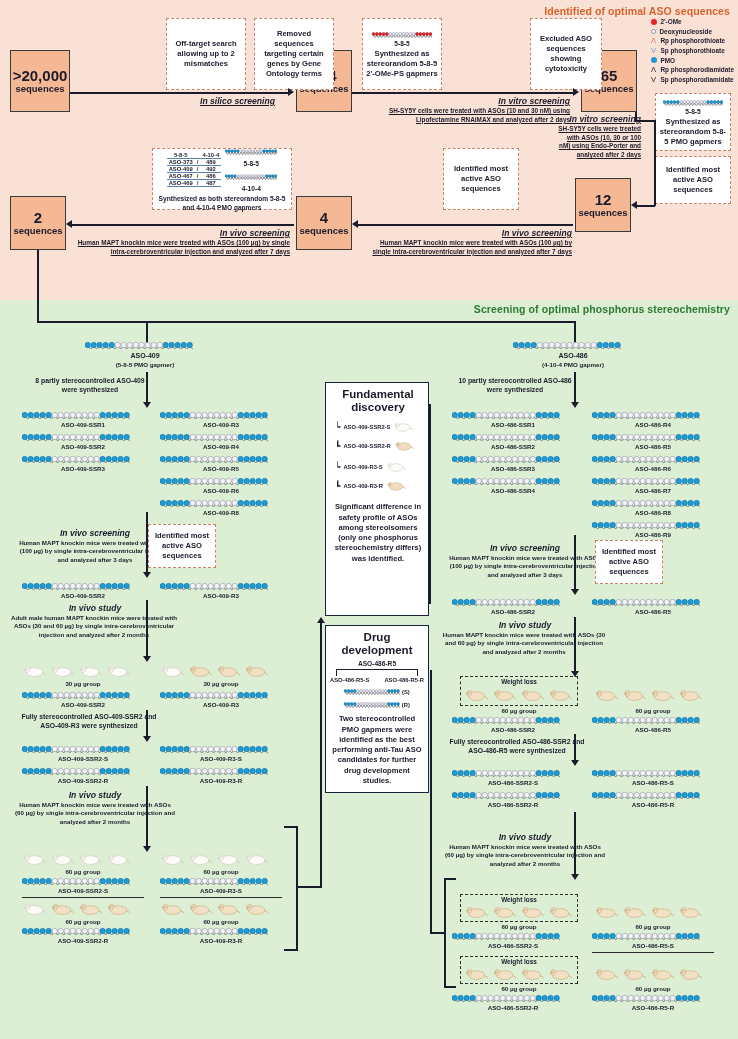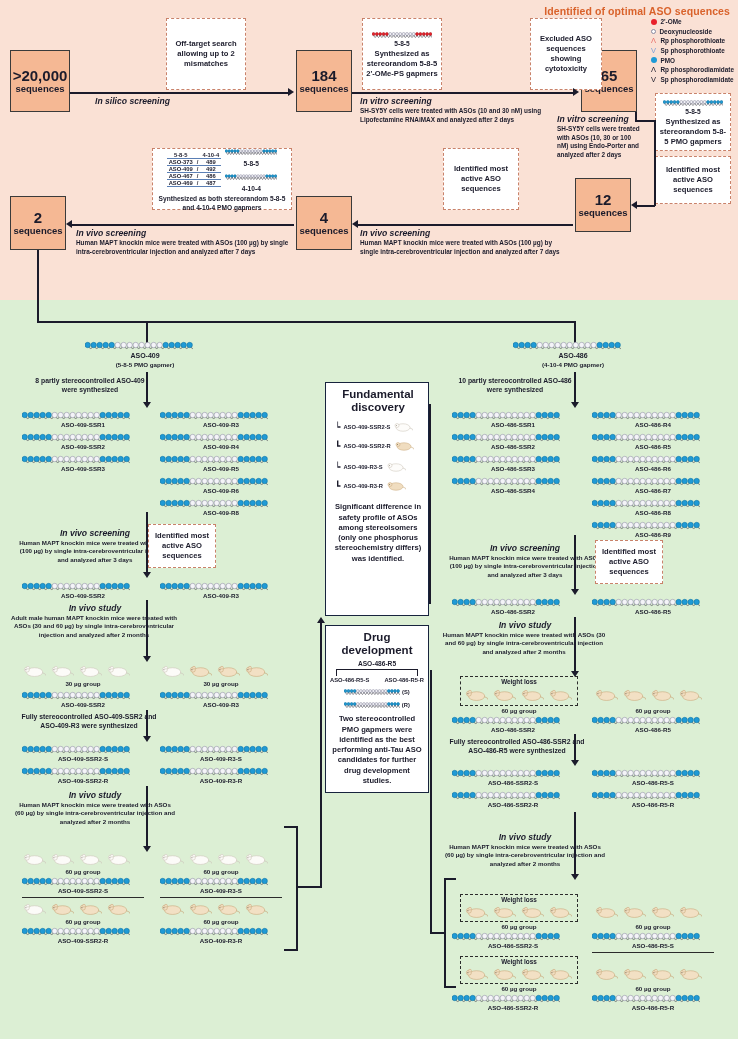--- a/index.html
+++ b/index.html
@@ -54,21 +54,21 @@
     border-top:4px solid transparent; border-bottom:4px solid transparent;
     border-left:6px solid #1b1b2b; }
   .arrowL { position:absolute; width:0;height:0;
     border-top:4px solid transparent; border-bottom:4px solid transparent;
     border-right:6px solid #1b1b2b; }
   .arrowD { position:absolute; width:0;height:0;
     border-left:4px solid transparent; border-right:4px solid transparent;
     border-top:6px solid #1b1b2b; }
 
   
-  .cap { position:absolute; text-align:left; }
+  .cap { position:absolute; text-align:right;text-decoration:underline; }
   .cap .ct { font-size:8.6px; font-weight:bold; font-style:italic; }
   .cap .cd { font-size:6.4px; font-weight:bold; line-height:1.35; margin-top:1px; }
 
   
   .legend { position:absolute; right:4px; top:17px; }
   .lrow { display:flex; align-items:center; gap:4px; height:9.6px; }
   .lrow .ltxt { font-size:6.4px; font-weight:bold; }
   .dot { width:6px; height:6px; border-radius:50%; display:inline-block; }
   .dot.ome { background:#e8202a; }
   .dot.deo { background:#ffffff; border:1px solid #8a8aa0; width:5px;height:5px;}
@@ -116,20 +116,21 @@
 </style>
 </head>
 <body>
 
 <div class="page">
 
   <div class="sec-aso"></div>
   <div class="sec-stereo"></div>
 
   <div class="sec-title aso">Identified of optimal ASO sequences</div>
+  <div class="sec-title stereo">Screening of optimal phosphorus stereochemistry</div>
 
   <div class="legend">
     <div class="lrow">
       <span class="dot ome"></span>
       <span class="ltxt">2'-OMe</span>
     </div>
     <div class="lrow">
       <span class="dot deo"></span>
       <span class="ltxt">Deoxynucleoside</span>
     </div>
@@ -163,20 +164,23 @@
     <span class="num">184</span>
     <span class="lbl">sequences</span>
   </div>
   <div class="node" style="left:581px;top:50px;width:56px;height:62px;">
     <span class="num">65</span>
     <span class="lbl">sequences</span>
   </div>
 
   <div class="panel" style="left:166px;top:18px;width:80px;height:72px;">
     <span class="ptxt">Off-target search allowing up to 2 mismatches</span>
+  </div>
+  <div class="panel" style="left:254px;top:18px;width:80px;height:72px;">
+    <span class="ptxt">Removed sequences targeting certain genes by Gene Ontology terms</span>
   </div>
 
   <div class="panel" style="left:362px;top:18px;width:80px;height:72px;">
     <div class="mini-oligo" id="mo-585ps" style="width: 60.3px;">
         <svg width="60.300000000000004" height="11" viewBox="0 0 60.300000000000004 11">
           <path d="M1.5 5 Q3.175 12 4.85 5 Q6.5249999999999995 12 8.2 5 Q9.875 12 11.549999999999999 5 Q13.225 12 14.899999999999999 5 Q16.575 12 18.25 5 Q19.925 12 21.6 5 Q23.275000000000002 12 24.950000000000003 5 Q26.625000000000004 12 28.300000000000004 5 Q29.975000000000005 12 31.650000000000006 5 Q33.325 12 35.00000000000001 5 Q36.675000000000004 12 38.35000000000001 5 Q40.025000000000006 12 41.70000000000001 5 Q43.37500000000001 12 45.05000000000001 5 Q46.72500000000001 12 48.40000000000001 5 Q50.07500000000001 12 51.750000000000014 5 Q53.42500000000001 12 55.100000000000016 5 Q56.77500000000001 12 58.45000000000002 5 Q60.125000000000014 12 61.80000000000002 5 " fill="none" stroke="#4a4a55" stroke-width="0.7"></path>
           <circle cx="1.5" cy="5" r="1.5" fill="#e8202a" stroke="#a8141b" stroke-width="0.55"></circle>
           <circle cx="4.85" cy="5" r="1.5" fill="#e8202a" stroke="#a8141b" stroke-width="0.55"></circle>
           <circle cx="8.2" cy="5" r="1.5" fill="#e8202a" stroke="#a8141b" stroke-width="0.55"></circle>
           <circle cx="11.549999999999999" cy="5" r="1.5" fill="#e8202a" stroke="#a8141b" stroke-width="0.55"></circle>

